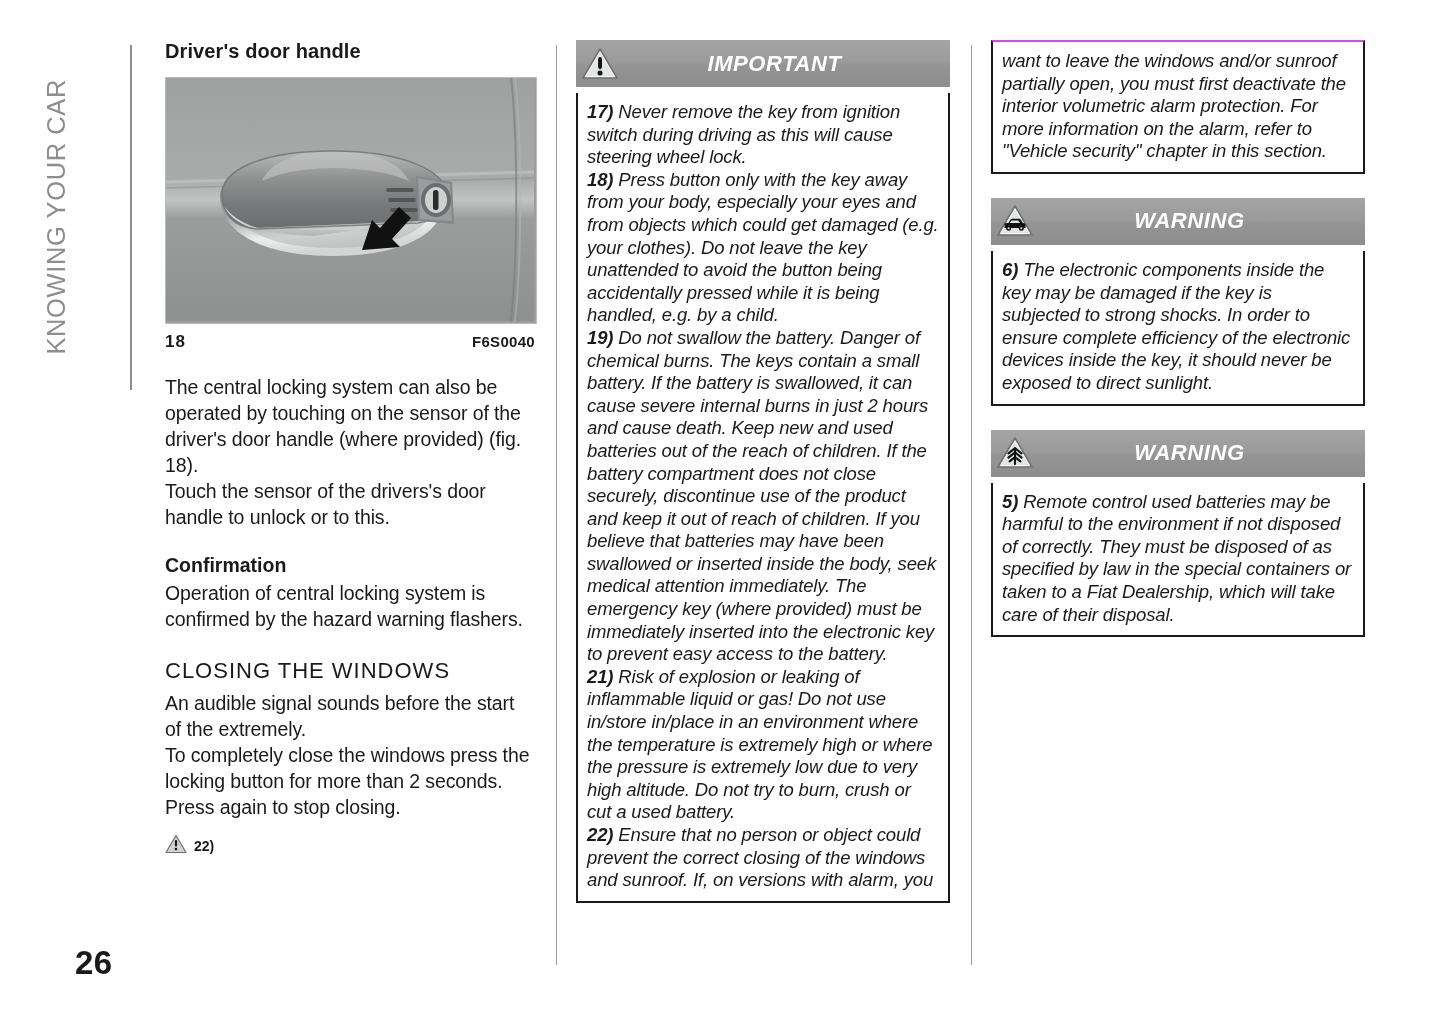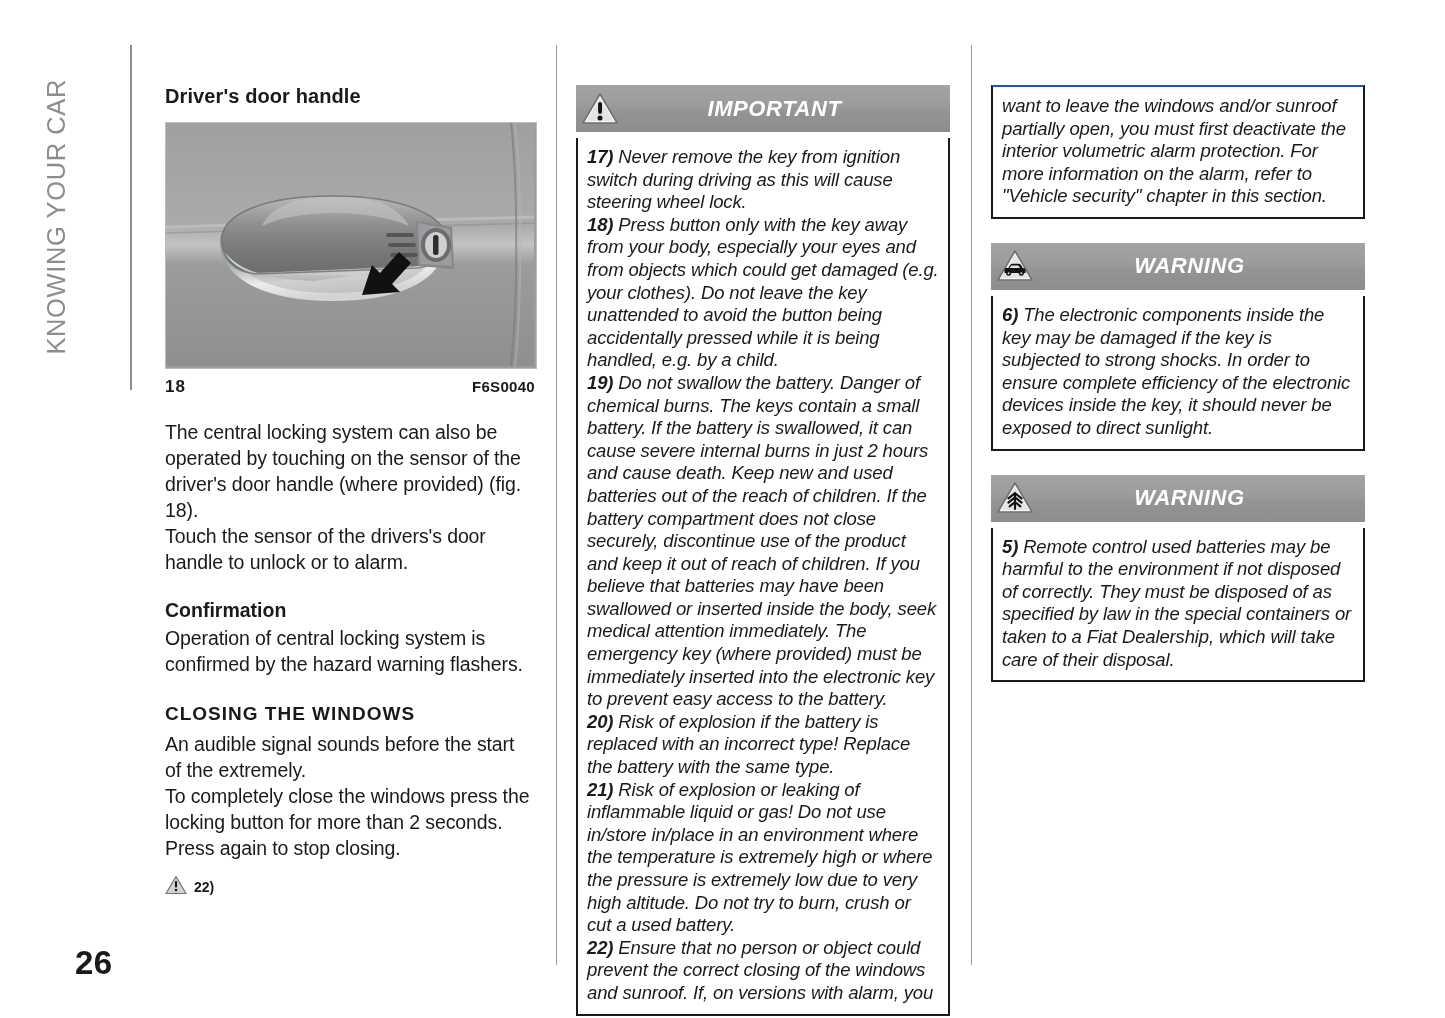--- a/index.html
+++ b/index.html
@@ -44,21 +44,20 @@
     top: 5px;
     width: 2px;
     height: 345px;
     background: #8d8d8d;
   }
 
   
   .col {
     position: absolute;
     top: 40px;
-    margin-top: 45px;
   }
   .col-left  { left: 165px; width: 370px; }
   .col-mid   { left: 576px; width: 374px; }
   .col-right { left: 991px; width: 374px; }
 
   .col-rule {
     position: absolute;
     top: 45px;
     width: 1px;
     height: 920px;
@@ -68,22 +67,22 @@
   .col-rule.r2 { left: 971px; }
 
   
   h2.sub-head {
     font-size: 20px;
     font-weight: bold;
     margin: 0 0 14px 0;
     letter-spacing: 0.1px;
   }
   h2.section-head {
-    font-size: 19px;
-    font-weight: bold;
+    font-size: 22px;
+    font-weight: normal;
     margin: 26px 0 6px 0;
     letter-spacing: 1.0px;
   }
   h3.minor-head {
     font-size: 19.5px;
     font-weight: bold;
     margin: 24px 0 3px 0;
   }
   p.body {
     font-size: 19.5px;
@@ -157,21 +156,21 @@
     letter-spacing: 0.6px;
     padding-right: 24px;
   }
   .callout-body {
     border: 2px solid #1a1a1a;
     border-top: none;
     margin-top: 6px;
     padding: 8px 9px 9px 9px;
     box-sizing: border-box;
   }
-  .callout-body.detached { border-top: 2px solid #1d4ed8; }
+  .callout-body.detached { border-top: 2px solid #d946ef; }
   .callout-p {
     font-size: 18.5px;
     line-height: 22.6px;
     font-style: italic;
     margin: 0;
     letter-spacing: -0.15px;
     text-align: left;
   }
   .callout-p b {
     font-style: italic;
@@ -273,21 +272,21 @@
       <path d="M196 172 L206 142 L214 150 L233 129 L245 140 L226 161 L234 169 Z" fill="#111111"></path>
     </svg>
   </div>
 
   <div class="fig-caption">
     <span class="fig-num">18</span>
     <span class="fig-code">F6S0040</span>
   </div>
 
   <p class="body">The central locking system can also be operated by touching on the sensor of the driver's door handle (where provided) (fig. 18).</p>
-  <p class="body">Touch the sensor of the drivers's door handle to unlock or to alarm.</p>
+  <p class="body">Touch the sensor of the drivers's door handle to unlock or to this.</p>
 
   <h3 class="minor-head">Confirmation</h3>
   <p class="body">Operation of central locking system is confirmed by the hazard warning flashers.</p>
 
   <h2 class="section-head">CLOSING THE WINDOWS</h2>
   <p class="body">An audible signal sounds before the start of the extremely.</p>
   <p class="body">To completely close the windows press the locking button for more than 2 seconds.</p>
   <p class="body">Press again to stop closing.</p>
 
   <div class="note-ref">
@@ -322,24 +321,20 @@
       <b>17)</b>
       <span>Never remove the key from ignition switch during driving as this will cause steering wheel lock.</span>
     </p>
     <p class="callout-p">
       <b>18)</b>
       <span>Press button only with the key away from your body, especially your eyes and from objects which could get damaged (e.g. your clothes). Do not leave the key unattended to avoid the button being accidentally pressed while it is being handled, e.g. by a child.</span>
     </p>
     <p class="callout-p">
       <b>19)</b>
       <span>Do not swallow the battery. Danger of chemical burns. The keys contain a small battery. If the battery is swallowed, it can cause severe internal burns in just 2 hours and cause death. Keep new and used batteries out of the reach of children. If the battery compartment does not close securely, discontinue use of the product and keep it out of reach of children. If you believe that batteries may have been swallowed or inserted inside the body, seek medical attention immediately. The emergency key (where provided) must be immediately inserted into the electronic key to prevent easy access to the battery.</span>
-    </p>
-    <p class="callout-p">
-      <b>20)</b>
-      <span>Risk of explosion if the battery is replaced with an incorrect type! Replace the battery with the same type.</span>
     </p>
     <p class="callout-p">
       <b>21)</b>
       <span>Risk of explosion or leaking of inflammable liquid or gas! Do not use in/store in/place in an environment where the temperature is extremely high or where the pressure is extremely low due to very high altitude. Do not try to burn, crush or cut a used battery.</span>
     </p>
     <p class="callout-p">
       <b>22)</b>
       <span>Ensure that no person or object could prevent the correct closing of the windows and sunroof. If, on versions with alarm, you</span>
     </p>
   </div>

